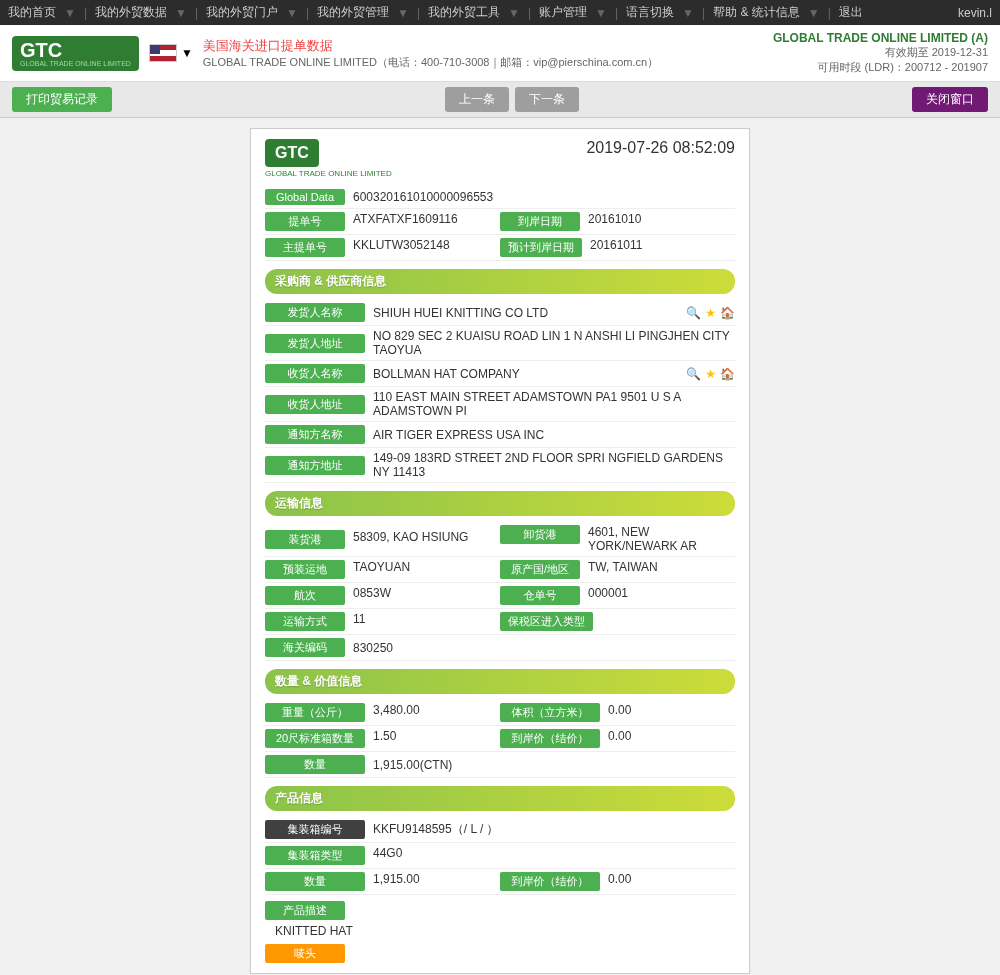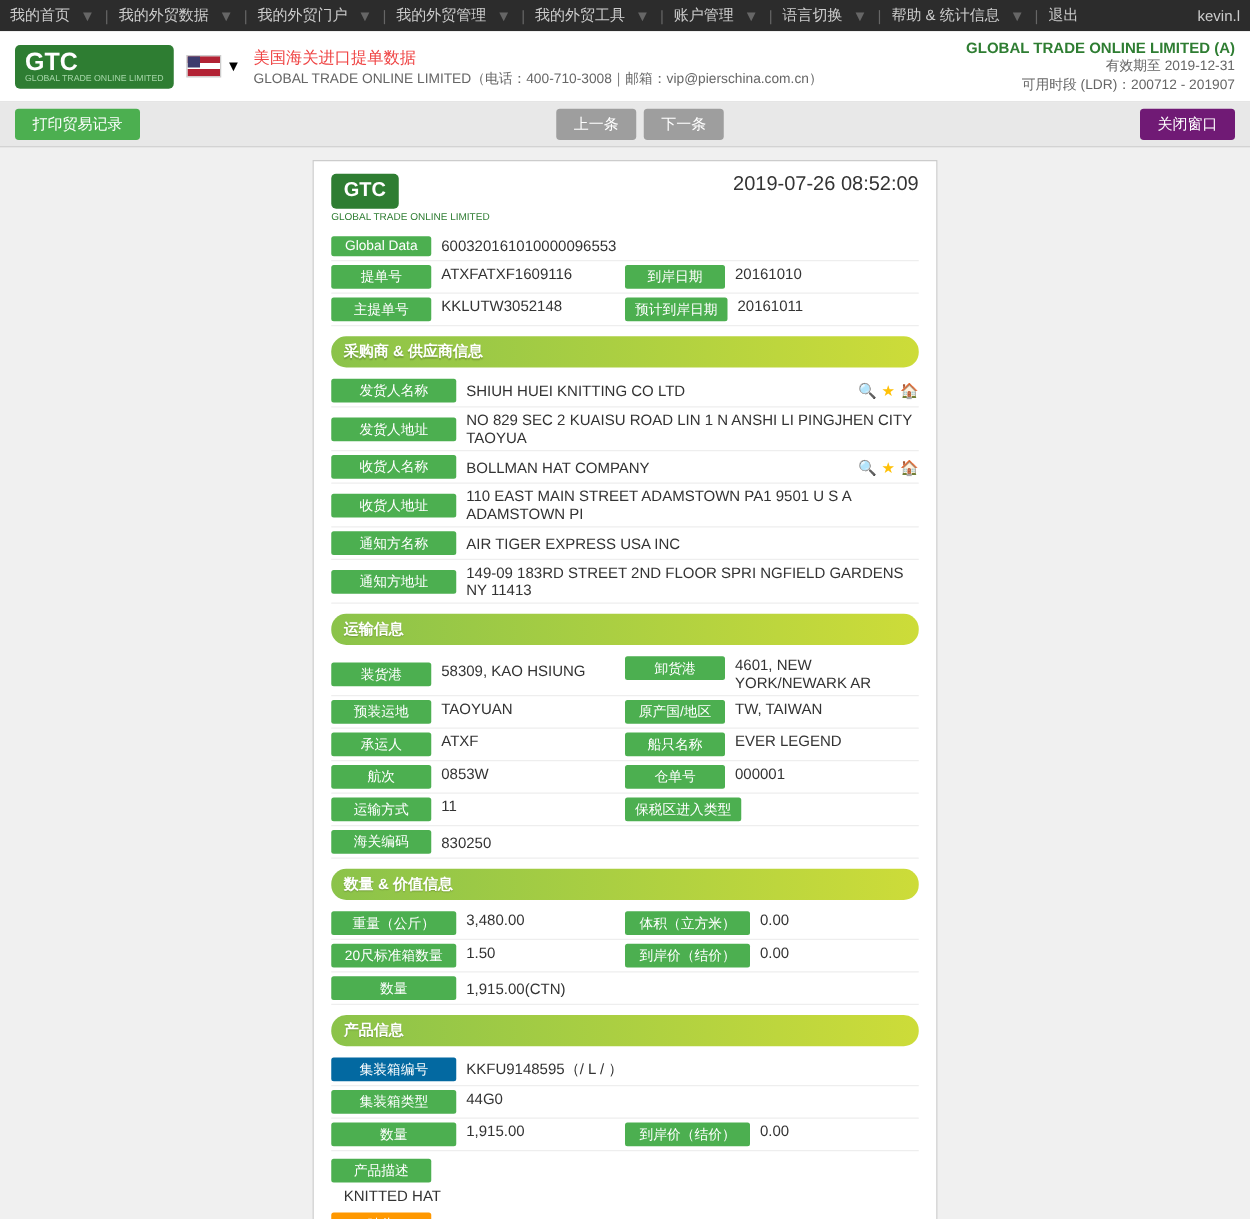--- a/index.html
+++ b/index.html
@@ -230,30 +230,20 @@
       <div class="info-pair-item">
         <span class="info-label">预装运地</span>
         <span class="info-value">TAOYUAN</span>
       </div>
       <div class="info-pair-item">
         <span class="info-label">原产国/地区</span>
         <span class="info-value">TW, TAIWAN</span>
       </div>
     </div>
 
-    <div class="info-row">
-      <div class="info-pair-item">
-        <span class="info-label">承运人</span>
-        <span class="info-value">ATXF</span>
-      </div>
-      <div class="info-pair-item">
-        <span class="info-label">船只名称</span>
-        <span class="info-value">EVER LEGEND</span>
-      </div>
-    </div>
 
     <div class="info-row">
       <div class="info-pair-item">
         <span class="info-label">航次</span>
         <span class="info-value">0853W</span>
       </div>
       <div class="info-pair-item">
         <span class="info-label">仓单号</span>
         <span class="info-value">000001</span>
       </div>
@@ -304,21 +294,21 @@
     <div class="info-row">
       <span class="info-label wide-label">数量</span>
       <span class="info-value">1,915.00(CTN)</span>
     </div>
 
     <div class="section-header">
       <span>产品信息</span>
     </div>
 
     <div class="info-row">
-      <span class="info-label wide-label" style="background:#0369a1;">集装箱编号</span>
+      <span class="info-label wide-label" style="background:#404040;">集装箱编号</span>
       <span class="info-value">KKFU9148595（/ L / ）</span>
     </div>
 
     <div class="info-row">
       <div class="info-pair-item">
         <span class="info-label wide-label">集装箱类型</span>
         <span class="info-value">44G0</span>
       </div>
     </div>
 

